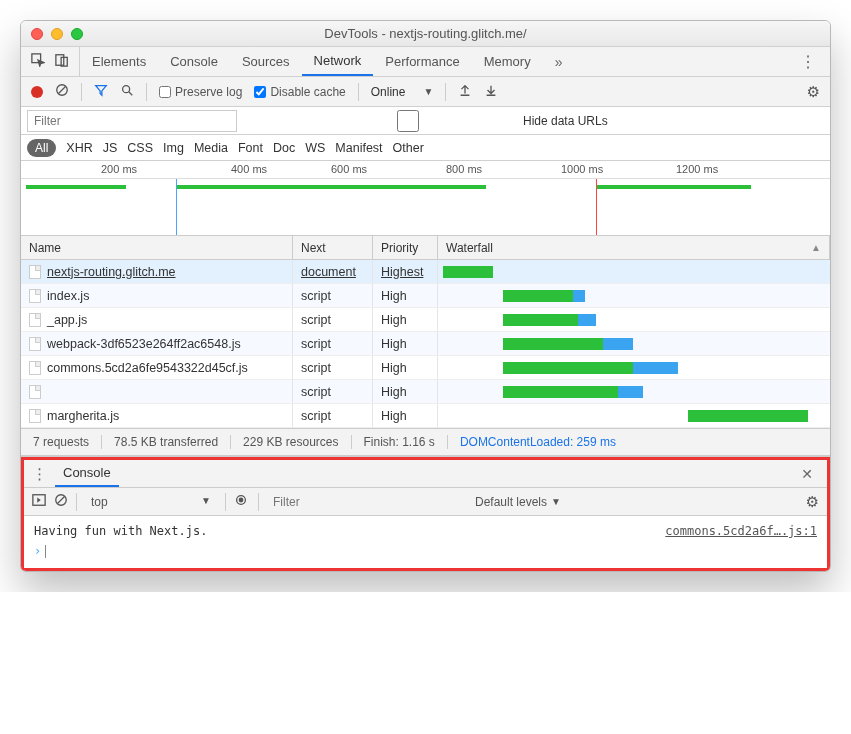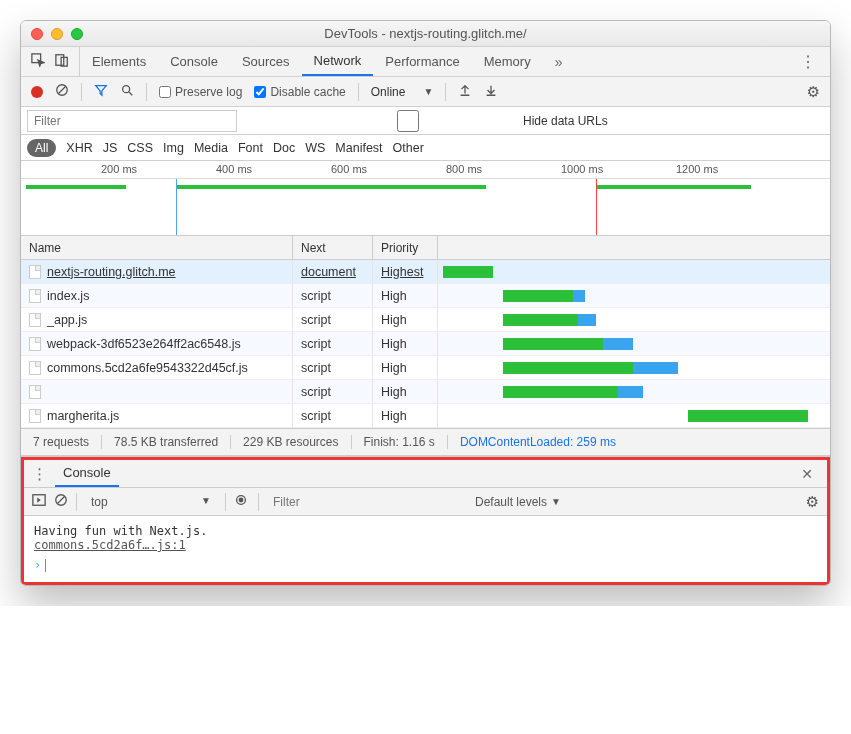--- a/index.html
+++ b/index.html
@@ -69,21 +69,21 @@
   .drawer-tabs .kebab2 { color:#666; font-size:15px; margin-right:8px; }
   .drawer-tabs .dtab { font-size:13px; color:#333; padding: 0 8px; height:100%; display:flex; align-items:center; border-bottom:2px solid #1a73e8; }
   .drawer-tabs .close { margin-left:auto; color:#666; font-size:14px; padding: 0 6px;}
   .console-toolbar { height: 28px; background: #f3f3f3; border-bottom: 1px solid #ccc; display: flex; align-items:center; padding: 0 8px; gap:8px; color:#555; }
   .console-toolbar .ctx { display:flex; align-items:center; gap:8px; padding: 0 6px; }
   .console-toolbar .ctx .top { min-width: 120px; display:flex; justify-content:space-between; }
   .console-toolbar input { border:none; background:transparent; font-size:12px; color:#888; padding:0 6px; }
   .console-toolbar .levels { color:#555; display:flex; align-items:center; gap:4px; margin-left: 120px;}
   .console-toolbar .gear2 { margin-left:auto; font-size:15px; }
   .console-body { padding: 6px 10px 10px 10px; font-family: Menlo, Monaco, monospace; font-size: 12px; }
-  .console-body .msg { display:flex; justify-content:space-between; padding: 2px 0; flex-direction: column; }
+  .console-body .msg { display:flex; justify-content:space-between; padding: 2px 0; }
   .console-body .src { color:#555; text-decoration: underline; }
   .console-body .prompt { color:#4aa3ff; margin-top:4px; }
   .console-body .cursor { border-left: 1px solid #888; margin-left:4px; height:13px; display:inline-block; vertical-align:middle; }
   .highlight-box { border: 3px solid #e33; position: relative; }
   .sort-arrow { margin-left:auto; color:#888; font-size:10px; }
   svg.ic { width:14px; height:14px; stroke:#555; fill:none; stroke-width:1.5; }
   .rec { width:12px; height:12px; background:#d93025; border-radius:50%; }
 </style>
 </head>
 <body>
@@ -176,40 +176,44 @@
     <span>Font</span>
     <span>Doc</span>
     <span>WS</span>
     <span>Manifest</span>
     <span>Other</span>
   </div>
 
   <div class="timeline">
     <div class="ticks">
       <span class="tick" style="left:80px">200 ms</span>
-      <span class="tick" style="left:195px">400 ms</span>
+      <span class="tick" style="left:210px">400 ms</span>
       <span class="tick" style="left:310px">600 ms</span>
       <span class="tick" style="left:425px">800 ms</span>
       <span class="tick" style="left:540px">1000 ms</span>
       <span class="tick" style="left:655px">1200 ms</span>
     </div>
     <div class="bars">
       <div class="bar" style="left:5px; width:100px; background:#2bbf3a; top:0"></div>
       <div class="bar" style="left:155px; width:310px; background:#2bbf3a; top:0"></div>
       <div class="bar" style="left:575px; width:155px; background:#2bbf3a; top:0"></div>
     </div>
     <div class="vline vblue" style="left:155px"></div>
     <div class="vline vred" style="left:575px"></div>
   </div>
 
   <div class="grid">
     <div class="grid-header">
       <div class="col-name">Name</div>
       <div class="col-type">Next</div>
       <div class="col-prio">Priority</div>
+      <div class="col-wf">
+          <span>Waterfall</span>
+          <span class="sort-arrow">▲</span>
+        </div>
     </div>
     <div class="grid-body" style="position:relative">
       <div class="wf-vblue" style="left:497px"></div>
       <div class="wf-vred" style="left:677px"></div>
 
       <div class="grid-row selected">
         <div class="col-name">
             <span class="file-icon"></span>
             <span>nextjs-routing.glitch.me</span>
           </div>

